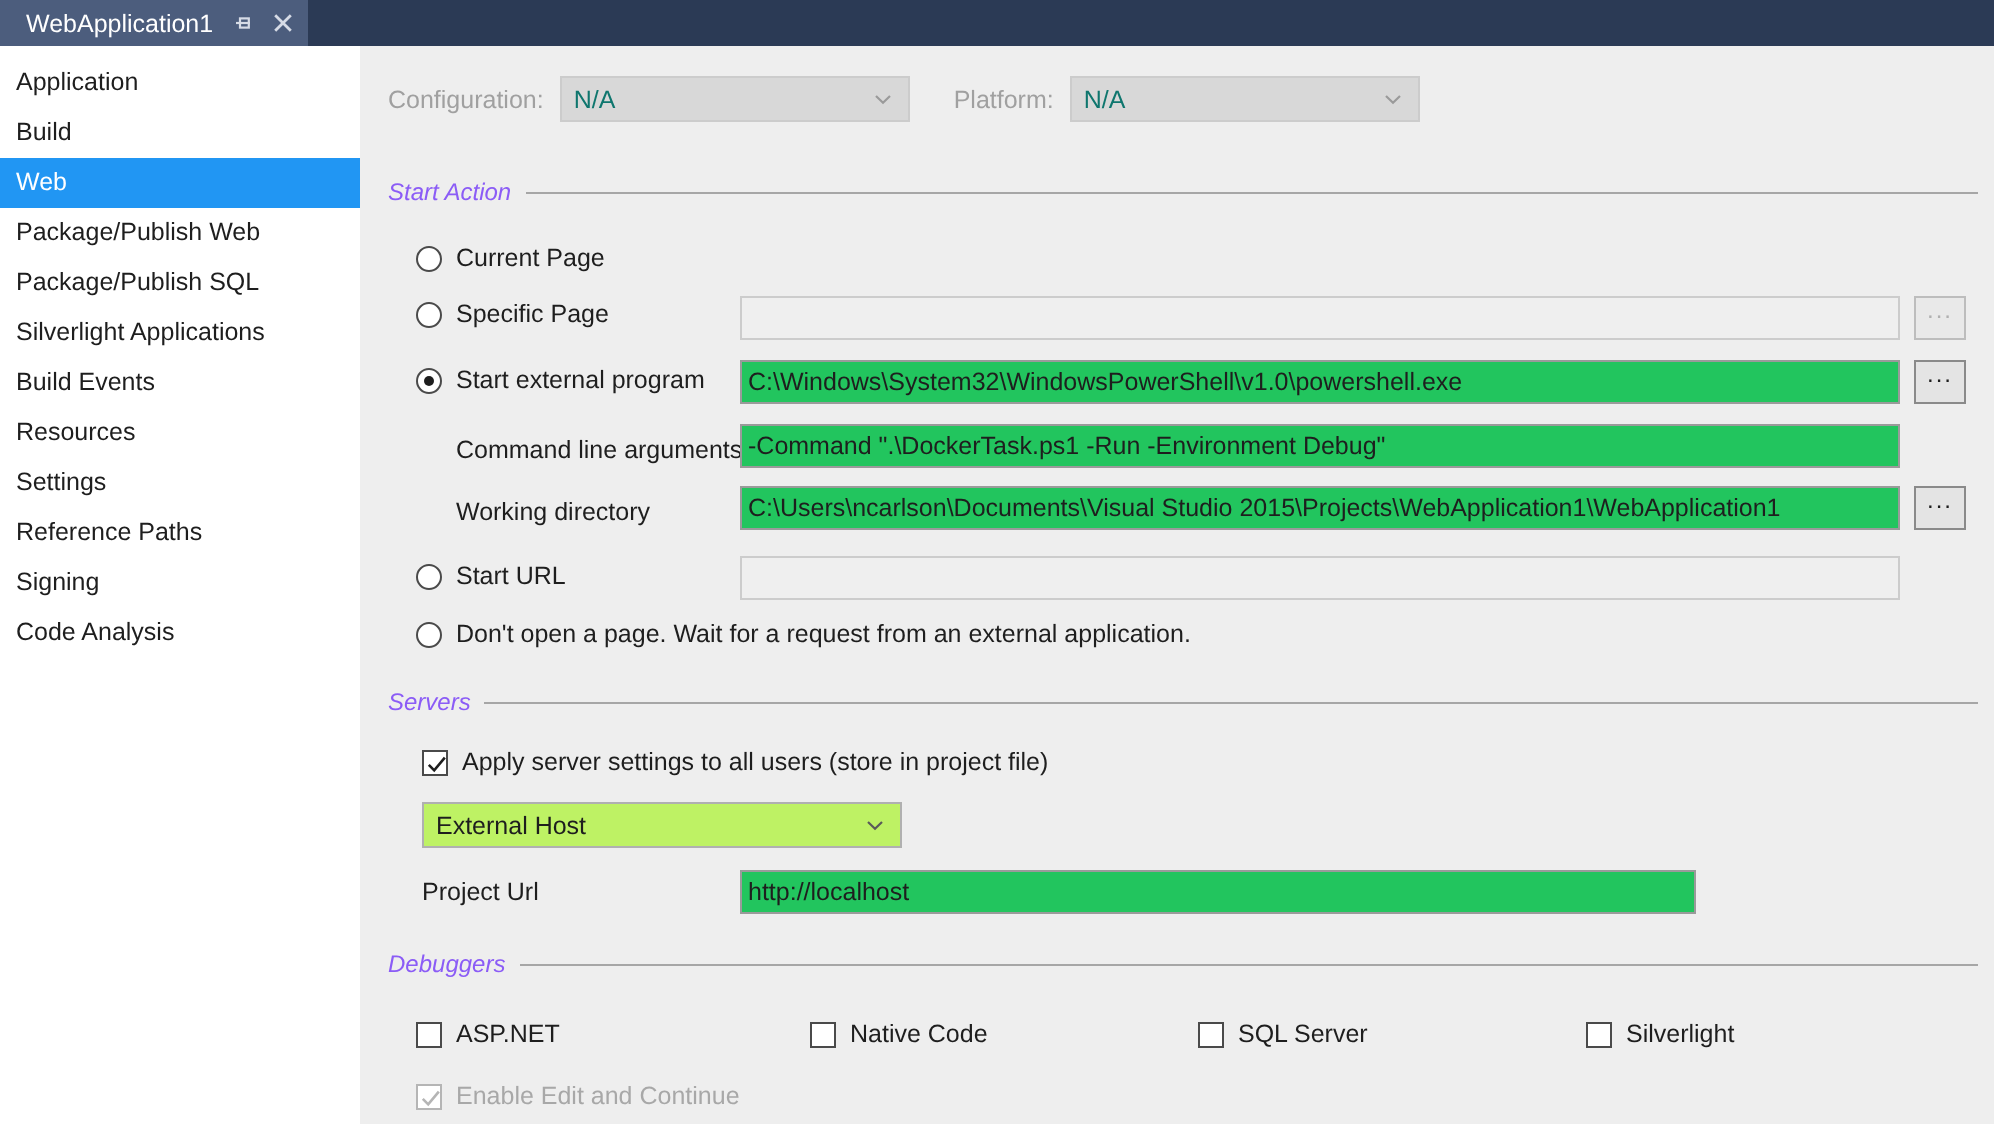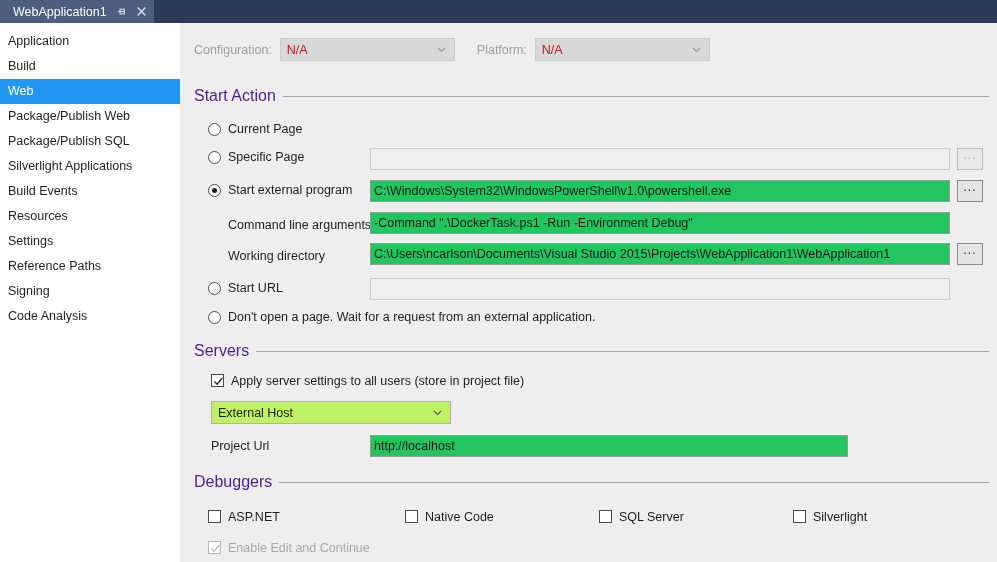--- a/index.html
+++ b/index.html
@@ -107,42 +107,43 @@
     height: 23px;
     box-sizing: border-box;
     background: #d8d8d8;
     border: 1px solid #cccccc;
     display: flex;
     align-items: center;
     padding: 0 6px;
     font-size: 12.5px;
     position: relative;
   }
-  .combo.disabled { color: #b91c1c; }
+  .combo.disabled { color: #0f766e; }
   .combo .chev {
     position: absolute;
     right: 8px;
     width: 9px; height: 9px;
   }
   .combo .chev svg { display: block; }
 
   
   .group {
     position: absolute;
     left: 14px;
     width: 795px;
     display: flex;
     align-items: center;
     height: 14px;
   }
   .group-label {
-    font-size: 16px;
-    color: #4c1d95;
+    font-size: 12px;
+    color: #8b5cf6;
     white-space: nowrap;
     padding-right: 7px;
+    font-style: italic;
   }
   .group-line {
     flex: 1;
     height: 1px;
     background: #a6a6a6;
   }
 
   
   .radio-row {
     position: absolute;
@@ -169,21 +170,21 @@
   .radio-label {
     margin-left: 7px;
     font-size: 12.5px;
     white-space: nowrap;
   }
 
   
   .cb-row {
     position: absolute;
     display: flex;
-    align-items: flex-start;
+    align-items: center;
   }
   .cb {
     width: 13px; height: 13px;
     border: 1px solid #4a4a4a;
     background: #ffffff;
     box-sizing: border-box;
     position: relative;
     flex: none;
   }
   .cb.disabled { border-color: #b5b5b5; }

